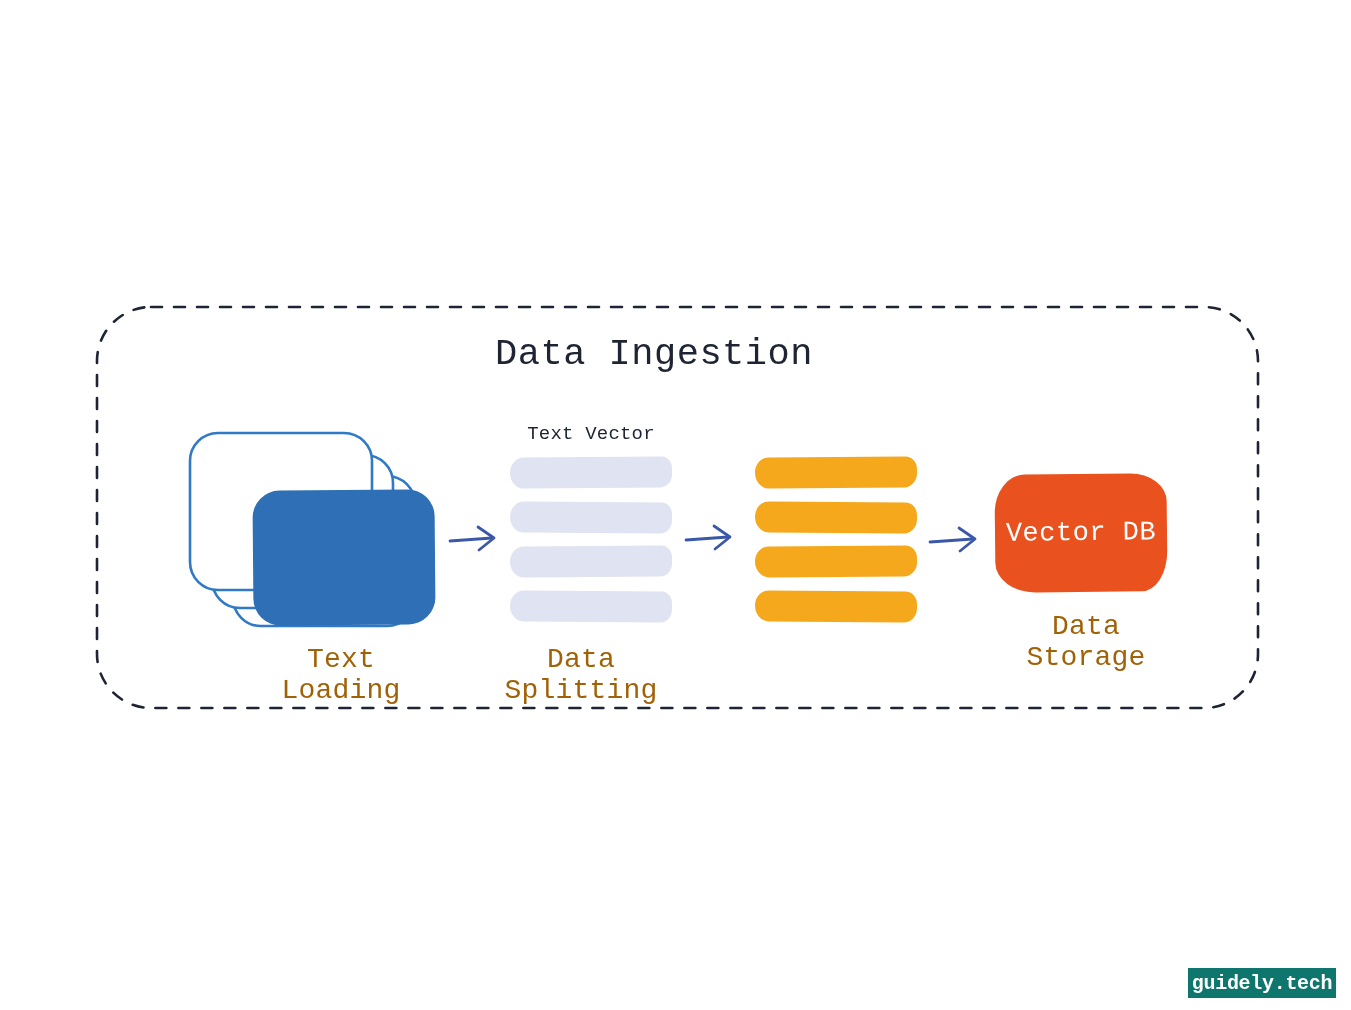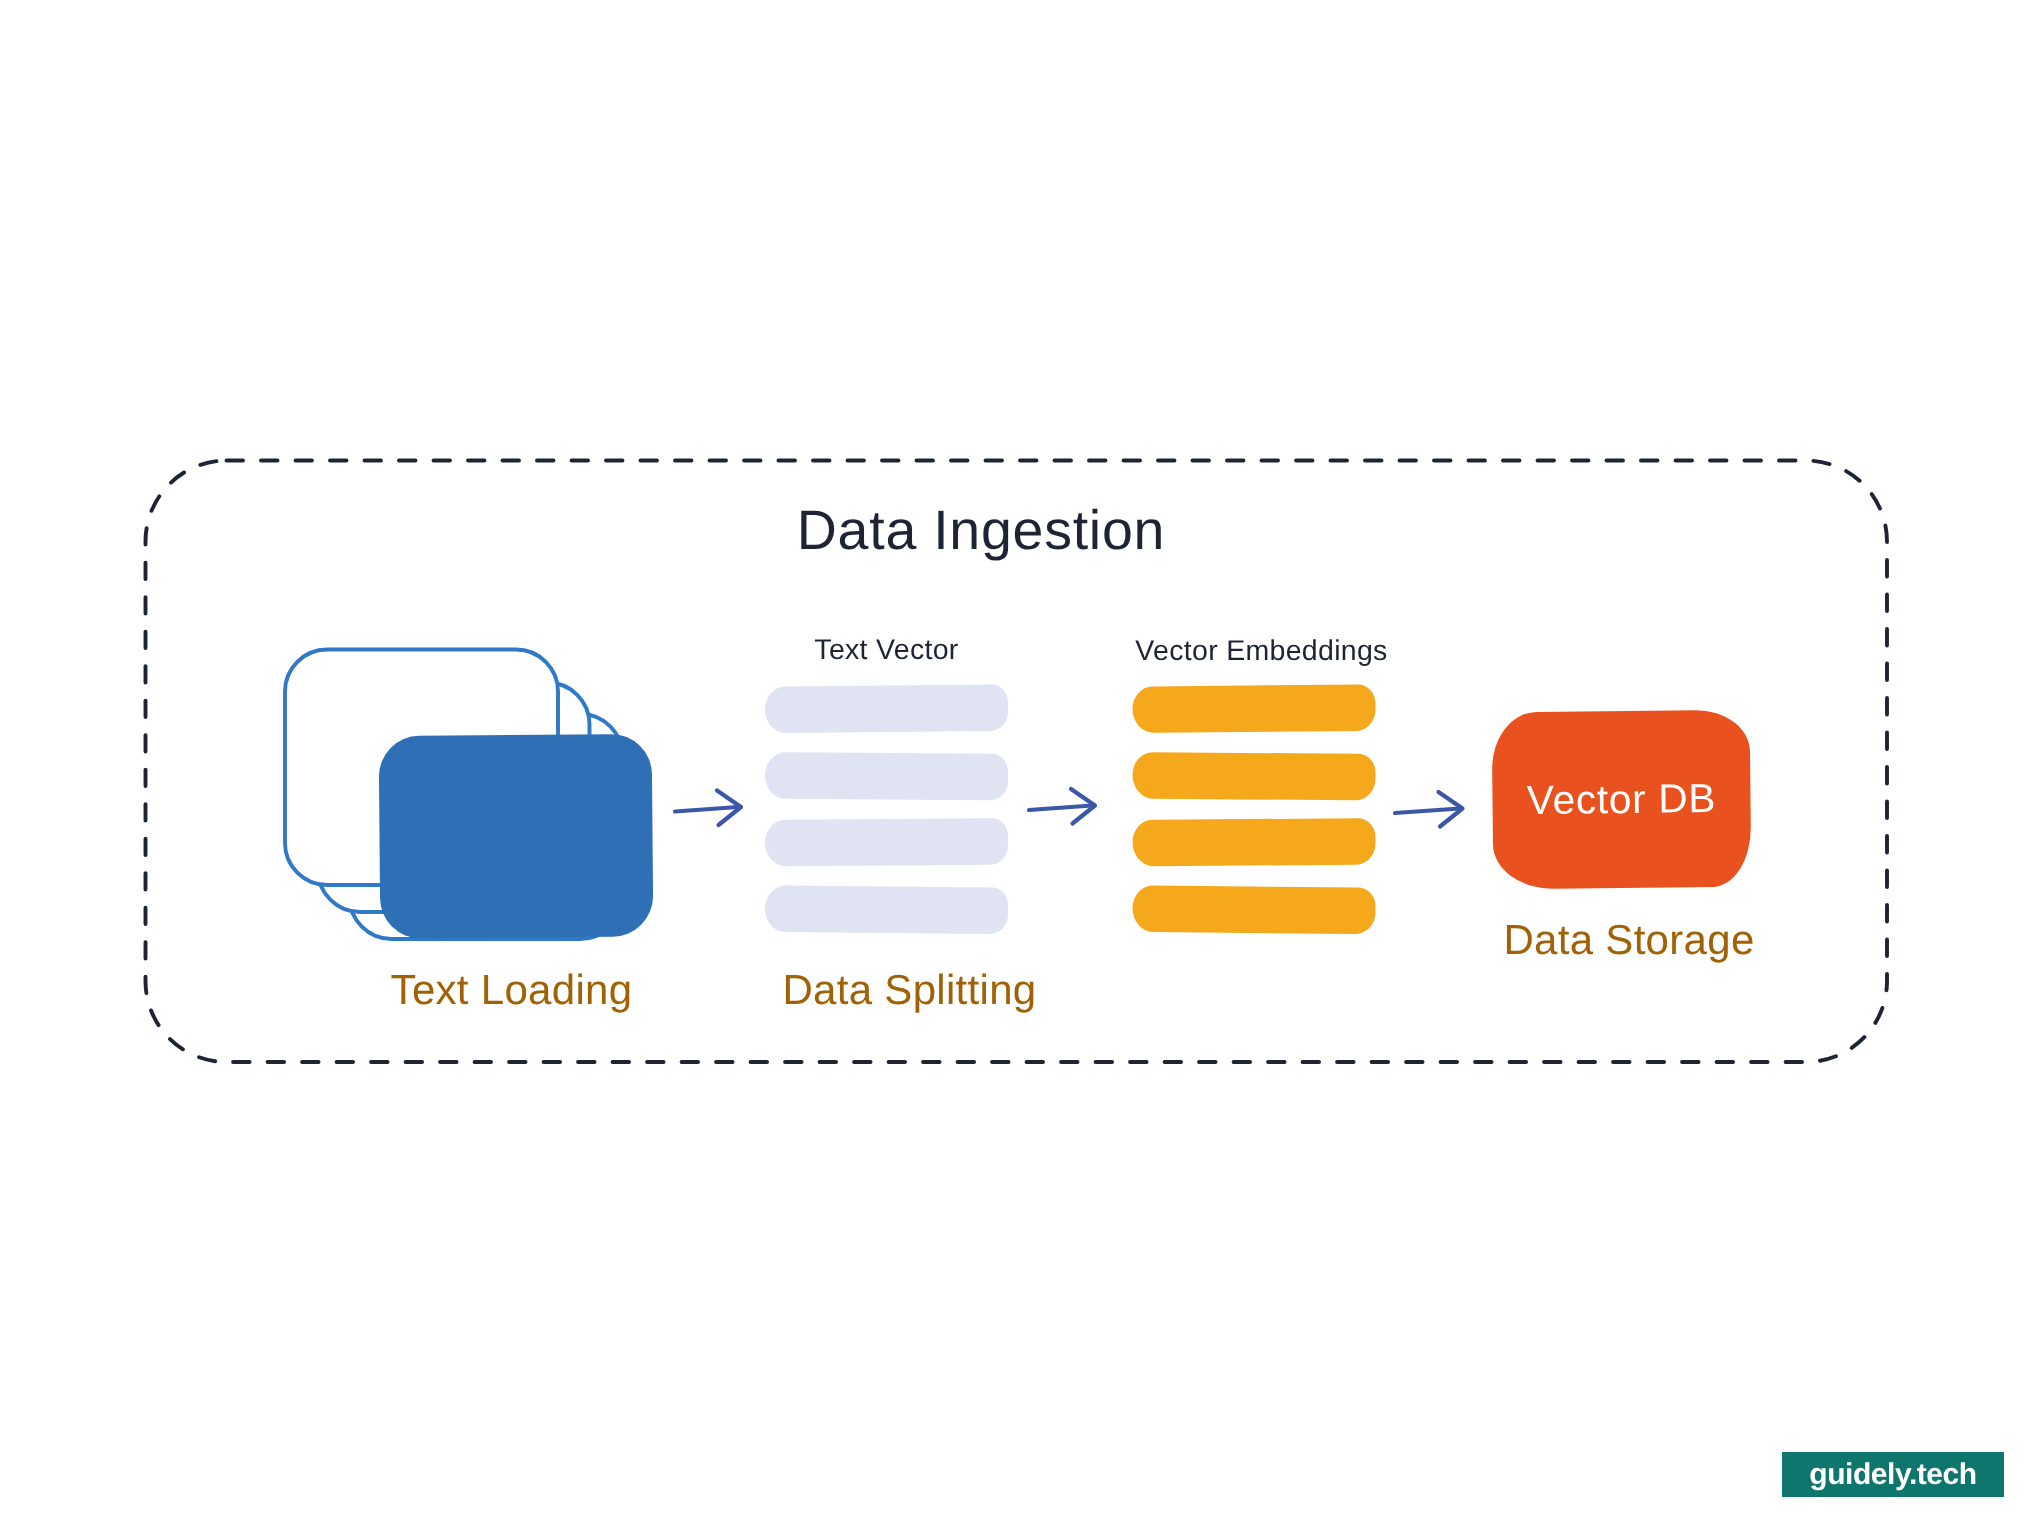--- a/index.html
+++ b/index.html
@@ -3,21 +3,21 @@
 <meta charset="utf-8">
 <style>
   * { margin: 0; padding: 0; box-sizing: border-box; }
   html, body { background: #ffffff; }
   .canvas {
     position: relative;
     width: 1351px;
     height: 1010px;
     background: #ffffff;
     overflow: hidden;
-    font-family: Liberation Sans, sans-serif;
+    font-family: Liberation Mono, monospace;
     color: #1e2433;
   }
   .shapes {
     position: absolute;
     left: 0; top: 0;
     width: 1351px; height: 1010px;
   }
   .title {
     position: absolute;
     left: 452px; top: 333px; width: 404px;
@@ -123,33 +123,32 @@
   <div class="title">Data Ingestion</div>
 
   <div class="toplbl" style="left:491px; top:423px; width:200px;">Text Vector</div>
   <div>
     <div class="bar light r1"></div>
     <div class="bar light r2"></div>
     <div class="bar light r3"></div>
     <div class="bar light r4"></div>
   </div>
 
-  <div class="toplbl" style="left:716px; top:424px; width:250px;">Vector Embeddings</div>
   <div>
     <div class="bar amber r1"></div>
     <div class="bar amber r2"></div>
     <div class="bar amber r3"></div>
     <div class="bar amber r4"></div>
   </div>
 
   <div class="vector-db">
     <span>Vector DB</span>
   </div>
 
   <div class="lbl" style="left:241px; top:644px; width:200px;">Text Loading</div>
-  <div class="lbl" style="left:491px; top:644px; width:200px;text-align:right;">Data Splitting</div>
+  <div class="lbl" style="left:481px; top:644px; width:200px;">Data Splitting</div>
   <div class="lbl" style="left:986px; top:611px; width:200px;">Data Storage</div>
 
   <div class="logo">
     <span>guidely.tech</span>
   </div>
 
 </div>
 
 </body></html>

